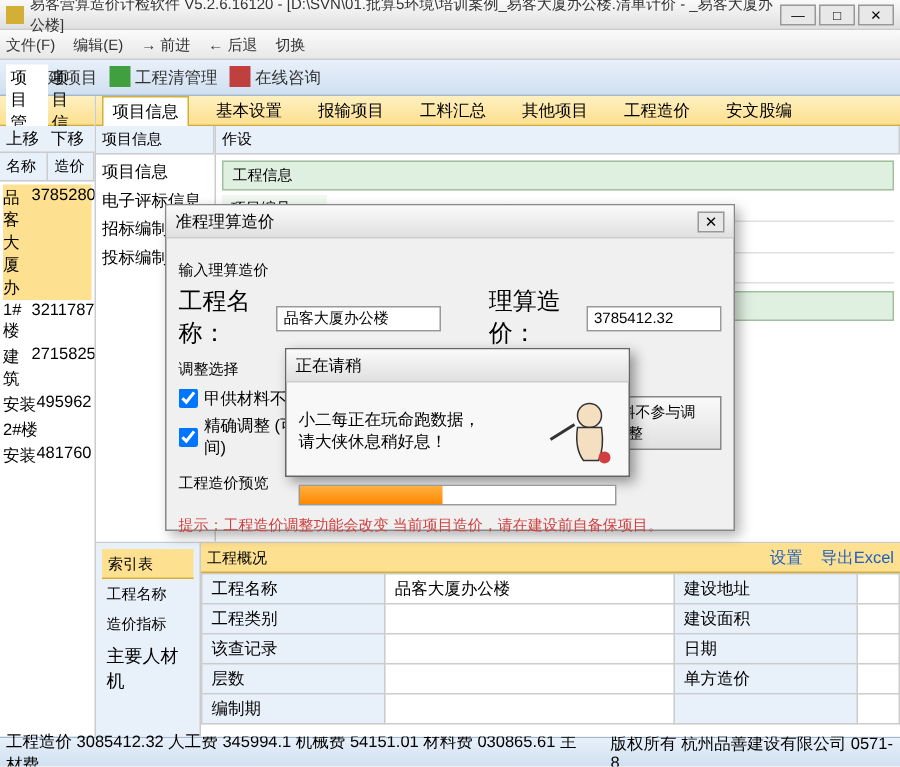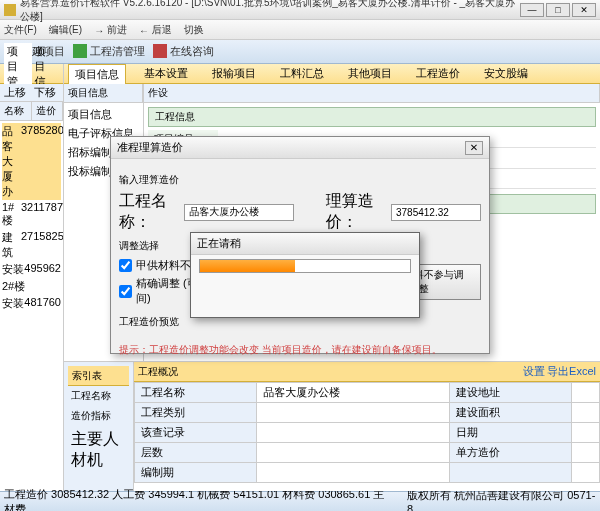--- a/index.html
+++ b/index.html
@@ -55,21 +55,21 @@
 
 .dialog2{position:absolute;left:190px;top:232px;width:230px;height:86px;background:#f8f8f8;border:1px solid #666;box-shadow:3px 3px 8px rgba(0,0,0,0.4);z-index:20}
 .dlg2-body{padding:8px;display:flex;gap:8px;align-items:center}
 .dlg2-text{font-size:10px;flex:1}
 .dlg2-img{width:56px;height:48px;position:relative}
 .progress{height:14px;background:#fff;border:1px solid #999;margin:4px 8px;position:relative}
 .progress-bar{height:100%;width:45%;background:linear-gradient(#ffb040,#ff8800)}
 .table-mini{border-collapse:collapse;font-size:10px;width:100%}
 .table-mini td{border:1px solid #ccc;padding:2px 6px}
 .table-mini .th{background:#e8f0fa}
-.right-tools{position:absolute;right:4px;top:2px;font-size:10px;color:#2060c0;display:flex;gap:2px}
+.right-tools{position:absolute;right:4px;top:2px;font-size:10px;color:#2060c0;display:flex;gap:12px}
 </style>
 </head>
 <body>
 
 <div class="titlebar">
   <div class="titlebar-icon"></div>
   <div class="titlebar-text">易客营算造价计检软件  V5.2.6.16120 - [D:\SVN\01.批算5环境\培训案例_易客大厦办公楼.清单计价 - _易客大厦办公楼]</div>
   <div class="titlebar-btns">
     <div class="titlebar-btn">—</div>
     <div class="titlebar-btn">□</div>
@@ -188,21 +188,21 @@
             </div>
         </div>
       </div>
     </div>
 
     <div class="bottom-panel">
       <div class="bottom-left">
         <div class="panel-header" style="background:#fde090">索引表</div>
         <div style="padding:3px;font-size:10px">工程名称</div>
         <div style="padding:3px;font-size:10px">造价指标</div>
-        <div style="padding:3px;font-size:16px">主要人材机</div>
+        <div style="padding:3px;font-size:12px">主要人材机</div>
       </div>
       <div class="bottom-right" style="position:relative">
         <div class="panel-header" style="background:#fde090">工程概况</div>
         <div class="right-tools">
           <span>设置</span>
           <span>导出Excel</span>
         </div>
         <table class="table-mini">
           <tbody>
               <tr>
@@ -284,16 +284,30 @@
     </div>
     <div class="dlg-section">工程造价预览</div>
   </div>
   <div class="dlg-hint">提示：工程造价调整功能会改变 当前项目造价，请在建设前自备保项目。</div>
 </div>
 
 <div class="dialog2">
   <div class="dlg-title">
     <div class="dlg-title-text">正在请稍</div>
   </div>
+  <div class="dlg2-body">
+    <div class="dlg2-text">
+      <div>小二每正在玩命跑数据，</div>
+      <div>请大侠休息稍好息！</div>
+    </div>
+    <div class="dlg2-img">
+      <svg viewBox="0 0 56 48">
+          <circle cx="38" cy="14" r="8" fill="#f4e0c0" stroke="#333"></circle>
+          <path d="M30 22 Q28 36 34 44 L44 44 Q48 36 46 22 Z" fill="#f4e0c0" stroke="#333"></path>
+          <line x1="12" y1="30" x2="28" y2="20" stroke="#333" stroke-width="2"></line>
+          <circle cx="48" cy="42" r="4" fill="#d04040"></circle>
+        </svg>
+    </div>
+  </div>
   <div class="progress">
       <div class="progress-bar"></div>
     </div>
 </div>
 
 </body></html>

